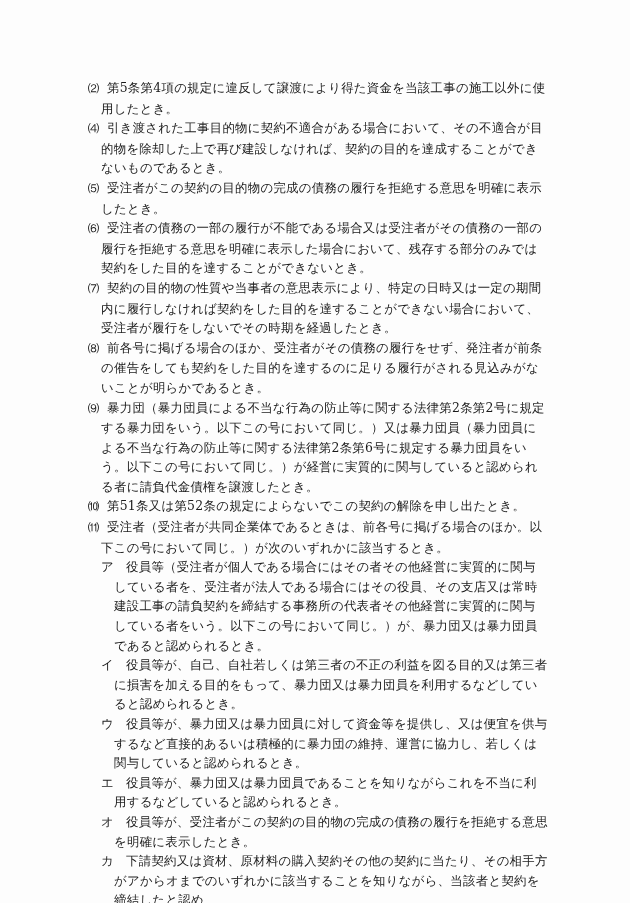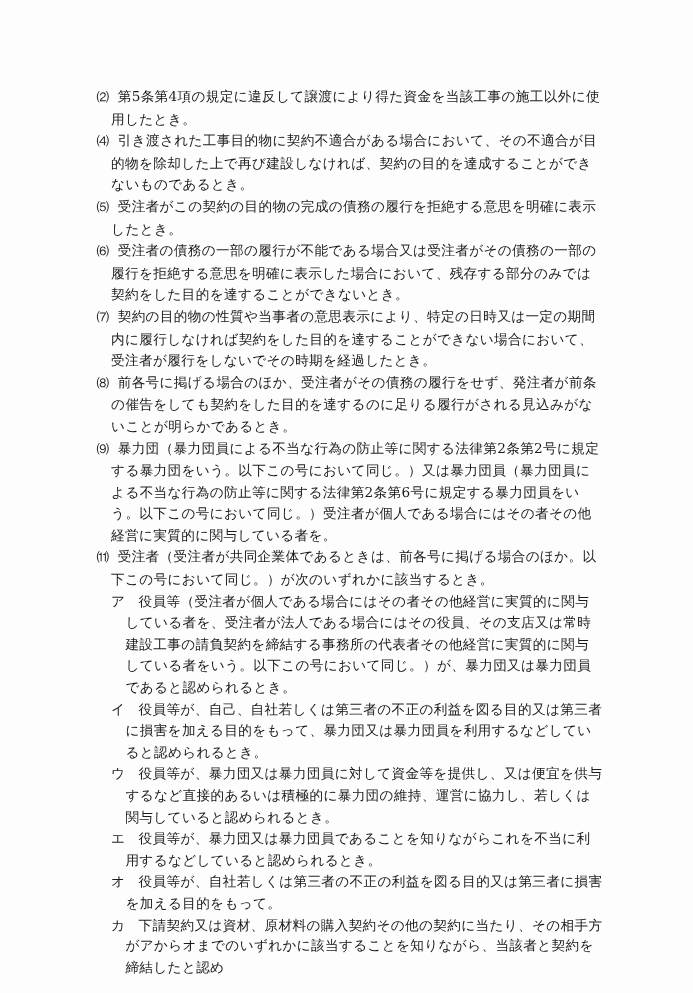--- a/index.html
+++ b/index.html
@@ -25,24 +25,25 @@
 
 <div class="page">
   <div class="content">
 
     <div class="item"><span class="num">⑵</span><span class="txt">第5条第4項の規定に違反して譲渡により得た資金を当該工事の施工以外に使用したとき。</span></div>
     <div class="item"><span class="num">⑷</span><span class="txt">引き渡された工事目的物に契約不適合がある場合において、その不適合が目的物を除却した上で再び建設しなければ、契約の目的を達成することができないものであるとき。</span></div>
     <div class="item"><span class="num">⑸</span><span class="txt">受注者がこの契約の目的物の完成の債務の履行を拒絶する意思を明確に表示したとき。</span></div>
     <div class="item"><span class="num">⑹</span><span class="txt">受注者の債務の一部の履行が不能である場合又は受注者がその債務の一部の履行を拒絶する意思を明確に表示した場合において、残存する部分のみでは契約をした目的を達することができないとき。</span></div>
     <div class="item"><span class="num">⑺</span><span class="txt">契約の目的物の性質や当事者の意思表示により、特定の日時又は一定の期間内に履行しなければ契約をした目的を達することができない場合において、受注者が履行をしないでその時期を経過したとき。</span></div>
     <div class="item"><span class="num">⑻</span><span class="txt">前各号に掲げる場合のほか、受注者がその債務の履行をせず、発注者が前条の催告をしても契約をした目的を達するのに足りる履行がされる見込みがないことが明らかであるとき。</span></div>
-    <div class="item"><span class="num">⑼</span><span class="txt">暴力団（暴力団員による不当な行為の防止等に関する法律第2条第2号に規定する暴力団をいう。以下この号において同じ。）又は暴力団員（暴力団員による不当な行為の防止等に関する法律第2条第6号に規定する暴力団員をいう。以下この号において同じ。）受注者が個人である場合にはその者その他経営に実質的に関与している者を。</span></div>
+    <div class="item"><span class="num">⑼</span><span class="txt">暴力団（暴力団員による不当な行為の防止等に関する法律第2条第2号に規定する暴力団をいう。以下この号において同じ。）又は暴力団員（暴力団員による不当な行為の防止等に関する法律第2条第6号に規定する暴力団員をいう。以下この号において同じ。）が経営に実質的に関与していると認められる者に請負代金債権を譲渡したとき。</span></div>
+    <div class="item"><span class="num">⑽</span><span class="txt">第51条又は第52条の規定によらないでこの契約の解除を申し出たとき。</span></div>
     <div class="item"><span class="num">⑾</span><span class="txt">受注者（受注者が共同企業体であるときは、前各号に掲げる場合のほか。以下この号において同じ。）が次のいずれかに該当するとき。</span></div>
 
     <div class="sub"><span class="mark">ア</span><span class="txt">役員等（受注者が個人である場合にはその者その他経営に実質的に関与している者を、受注者が法人である場合にはその役員、その支店又は常時建設工事の請負契約を締結する事務所の代表者その他経営に実質的に関与している者をいう。以下この号において同じ。）が、暴力団又は暴力団員であると認められるとき。</span></div>
     <div class="sub"><span class="mark">イ</span><span class="txt">役員等が、自己、自社若しくは第三者の不正の利益を図る目的又は第三者に損害を加える目的をもって、暴力団又は暴力団員を利用するなどしていると認められるとき。</span></div>
     <div class="sub"><span class="mark">ウ</span><span class="txt">役員等が、暴力団又は暴力団員に対して資金等を提供し、又は便宜を供与するなど直接的あるいは積極的に暴力団の維持、運営に協力し、若しくは関与していると認められるとき。</span></div>
     <div class="sub"><span class="mark">エ</span><span class="txt">役員等が、暴力団又は暴力団員であることを知りながらこれを不当に利用するなどしていると認められるとき。</span></div>
-    <div class="sub"><span class="mark">オ</span><span class="txt">役員等が、自社若しくは第三者の不正の利益を図る目的又は第三者に損害を加える目的をもって。</span></div>
+    <div class="sub"><span class="mark">オ</span><span class="txt">役員等が、受注者がこの契約の目的物の完成の債務の履行を拒絶する意思を明確に表示したとき。</span></div>
     <div class="sub"><span class="mark">カ</span><span class="txt">下請契約又は資材、原材料の購入契約その他の契約に当たり、その相手方がアからオまでのいずれかに該当することを知りながら、当該者と契約を締結したと認め</span></div>
 
   </div>
 </div>
 
 </body></html>

